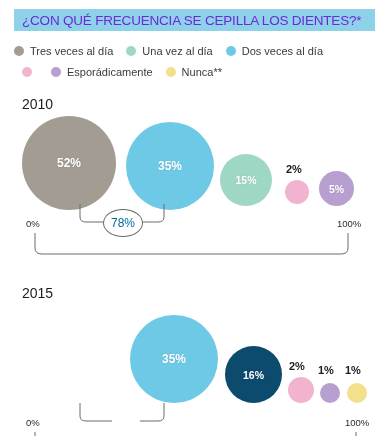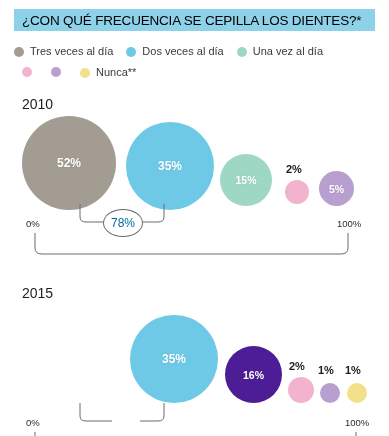--- a/index.html
+++ b/index.html
@@ -12,33 +12,33 @@
   }
   #chart-root{position:relative;width:389px;height:436px;}
 
   
   .title-bar{
     position:absolute;left:14px;top:9px;width:361px;height:22px;
     background:#8ed2ea;
     display:flex;align-items:center;
   }
   .title-bar .title-text{
-    color:#000000;
+    color:#6d28d9;
     font-size:13.5px;
     letter-spacing:-0.2px;
     padding-left:8px;
     white-space:nowrap;
     font-weight:400;
   }
 
   
   .legend{position:absolute;left:14px;top:36px;width:365px;}
   .legend-row{display:flex;align-items:center;height:21px;}
   .legend-row.row2{padding-left:8px;}
-  .legend-item{display:flex;align-items:flex-end;margin-right:13px;white-space:nowrap;margin-top:9px;}
+  .legend-item{display:flex;align-items:flex-start;margin-right:13px;white-space:nowrap;margin-top:9px;}
   .legend-dot{width:10px;height:10px;border-radius:50%;margin-right:6px;flex:0 0 auto;}
   .legend-label{font-size:11px;color:#3a3a3a;line-height:11px;}
 
   
   .year-block{position:absolute;left:0;width:389px;text-decoration:underline;}
   #year-2010{top:96px;height:155px;}
   #year-2015{top:245px;height:160px;margin-top:40px;}
 
   .year-label{
     position:absolute;left:22px;top:0px;
@@ -85,35 +85,36 @@
   </div>
 
   <div class="legend">
 
     <div class="legend-row row1">
       <div class="legend-item">
         <span class="legend-dot" style="background:#a39c93"></span>
         <span class="legend-label">Tres veces al día</span>
       </div>
       <div class="legend-item">
+        <span class="legend-dot" style="background:#9ed8c5"></span>
+        <span class="legend-label">Una vez al día</span>
+      </div>
+      <div class="legend-item">
         <span class="legend-dot" style="background:#6ec9e6"></span>
         <span class="legend-label">Dos veces al día</span>
       </div>
-      <div class="legend-item">
-        <span class="legend-dot" style="background:#9ed8c5"></span>
-        <span class="legend-label">Una vez al día</span>
-      </div>
     </div>
 
     <div class="legend-row row2">
       <div class="legend-item">
         <span class="legend-dot" style="background:#f2b3cf"></span>
       </div>
       <div class="legend-item">
         <span class="legend-dot" style="background:#b79fd0"></span>
+        <span class="legend-label">Esporádicamente</span>
       </div>
       <div class="legend-item">
         <span class="legend-dot" style="background:#f2e08a"></span>
         <span class="legend-label">Nunca**</span>
       </div>
     </div>
 
   </div>
 
   <div class="year-block" id="year-2010">
@@ -164,21 +165,21 @@
 
     <div class="year-label">2015</div>
 
     <div class="bubbles">
 
 
       <div class="bubble" style="width:88px;height:88px;left:130px;top:16px;background:#6ec9e6;">
         <span class="in-label">35%</span>
       </div>
 
-      <div class="bubble" style="width:57px;height:57px;left:225px;top:47px;background:#4c1d95;">
+      <div class="bubble" style="width:57px;height:57px;left:225px;top:47px;background:#0c4a6e;">
         <span class="in-label sm">16%</span>
       </div>
 
       <div class="bubble" style="width:26px;height:26px;left:288px;top:78px;background:#f2b3cf;"></div>
       <div class="out-label" style="left:289px;top:61px;">2%</div>
 
       <div class="bubble" style="width:20px;height:20px;left:320px;top:84px;background:#b79fd0;"></div>
       <div class="out-label" style="left:318px;top:65px;">1%</div>
 
       <div class="bubble" style="width:20px;height:20px;left:347px;top:84px;background:#f2e08a;"></div>

